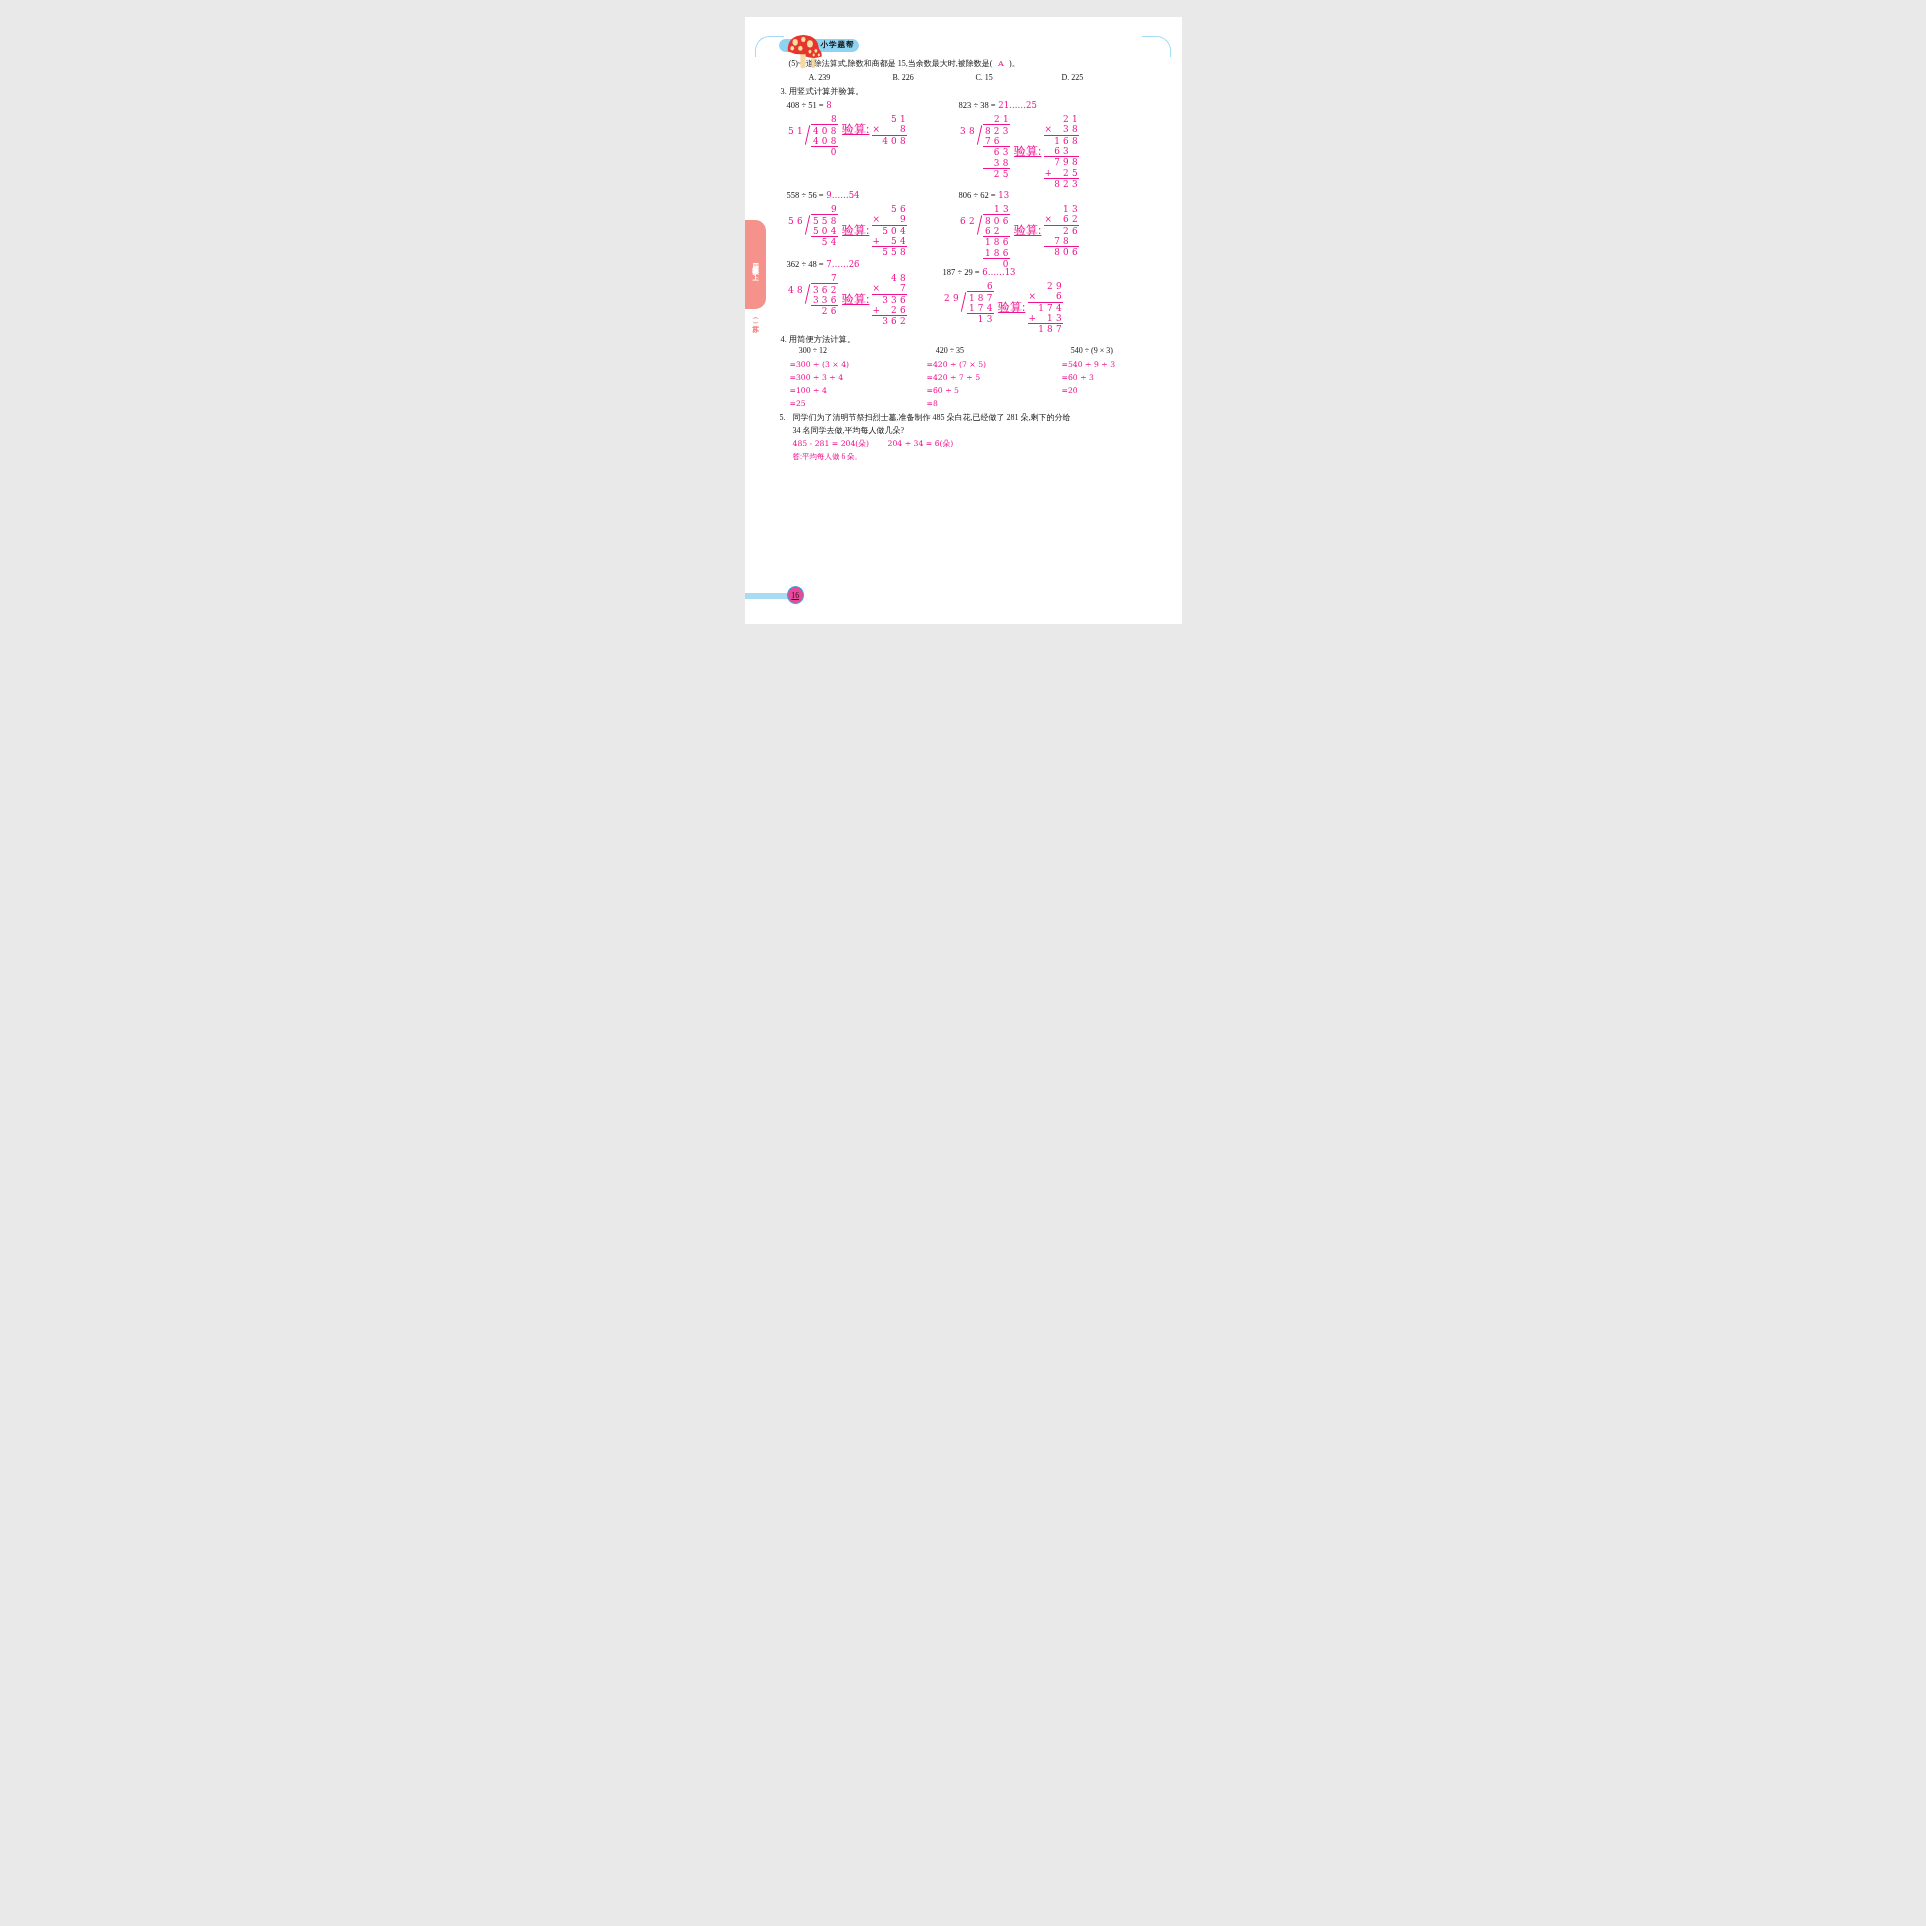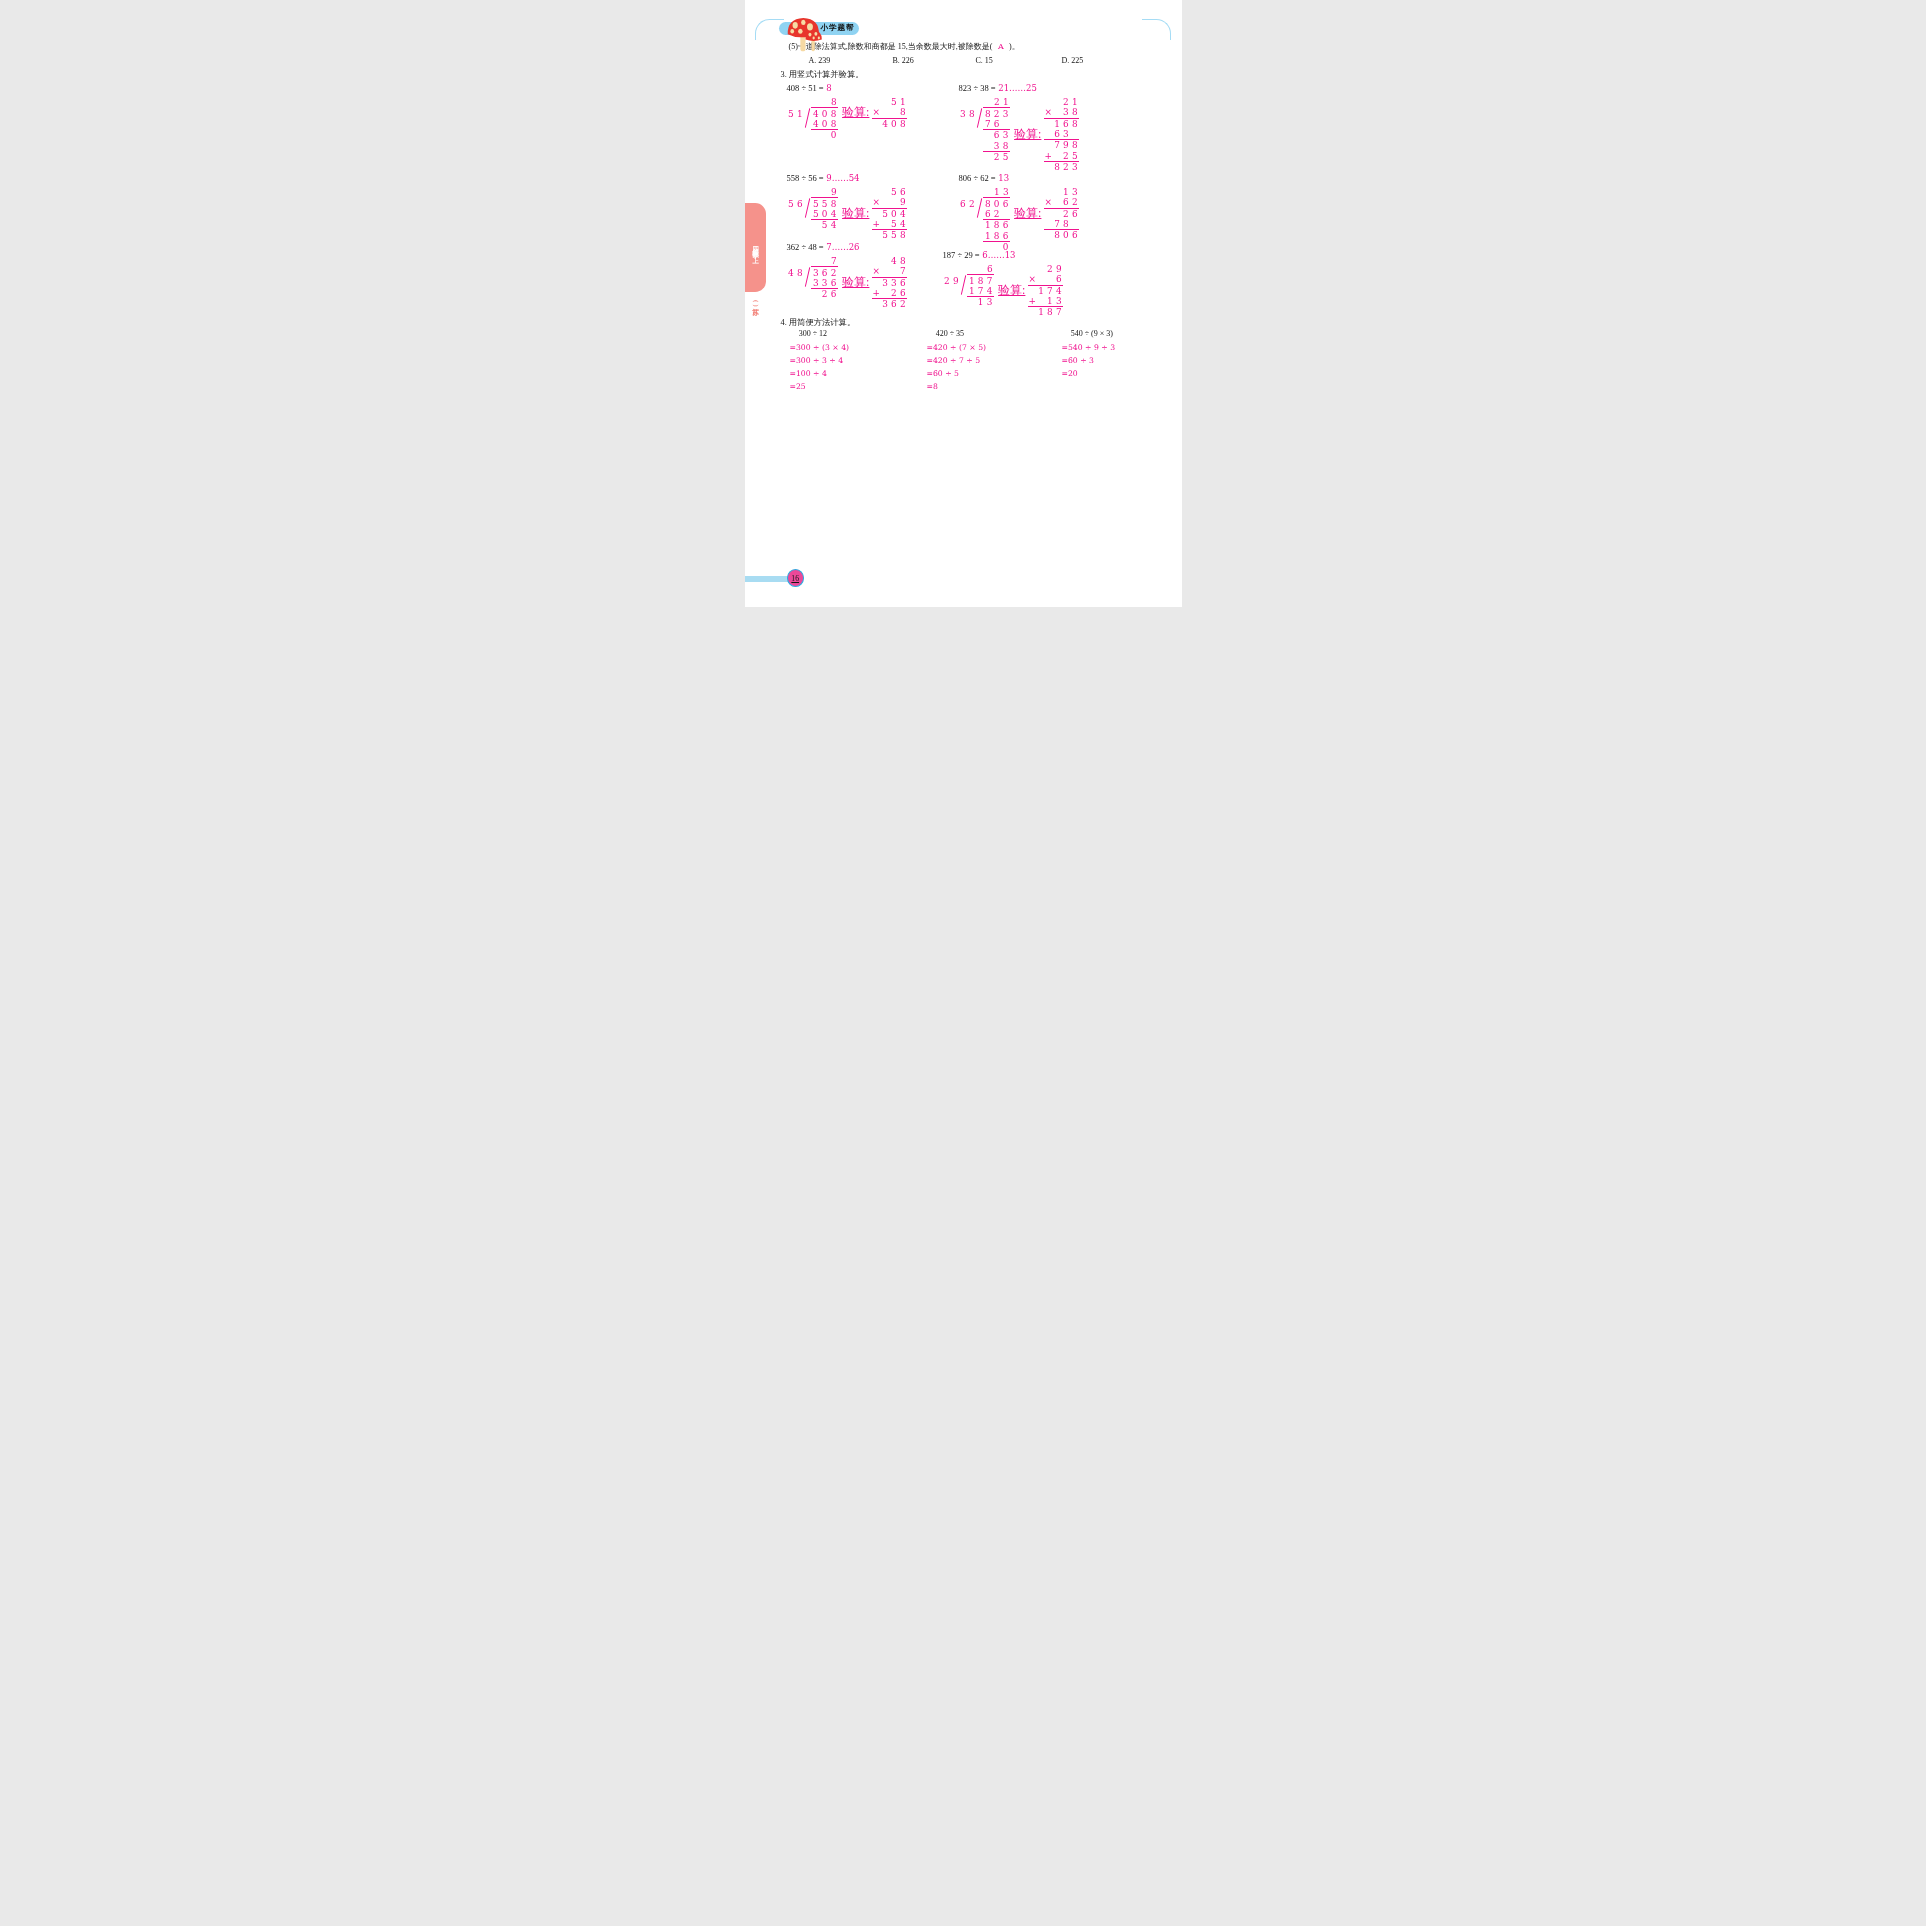--- a/index.html
+++ b/index.html
@@ -6,21 +6,21 @@
     --pink:#F0128E;
     --blue:#8FD3F2;
     --salmon:#F5928B;
     --circleblue:#29ABE2;
     --fbar:#A8DCF2;
     --frame:#A5DCF5;
     --ink:#151515;
   }
   html,body{margin:0;padding:0;background:#e9e9e9;}
   .page{
-    position:relative;width:437px;height:607px;margin:0 auto;background:#fff;
+    position:relative;width:437px;height:607px;margin:17px auto;background:#fff;
     font-family:"Liberation Serif","DejaVu Serif",serif;color:var(--ink);overflow:hidden;
   }
   
   .ctl{position:absolute;left:10.8px;top:19px;width:28px;height:20px;
        border-top:1.9px solid var(--frame);border-left:1.9px solid var(--frame);border-top-left-radius:14.6px;}
   .ctr{position:absolute;right:10.8px;top:19px;width:28px;height:20px;
        border-top:1.9px solid var(--frame);border-right:1.9px solid var(--frame);border-top-right-radius:14.6px;}
   
   .banner{position:absolute;left:34px;top:22px;width:80px;height:12.7px;background:var(--blue);border-radius:6.5px;}
   .brand{position:absolute;left:42px;top:1.2px;font-size:7.7px;font-weight:bold;color:#111;letter-spacing:0.8px;}
@@ -298,20 +298,29 @@
     <div class="q4step">=60 ÷ 5</div>
     <div class="q4step">=8</div>
   </div>
   <div class="q4col" style="left:317px">
     <div class="q4prob">540 ÷ (9 × 3)</div>
     <div class="q4step">=540 ÷ 9 ÷ 3</div>
     <div class="q4step">=60 ÷ 3</div>
     <div class="q4step">=20</div>
   </div>
 
+  <div class="wordq" style="top:394px">
+    <div class="wline"><span class="wnum">5.</span><span>同学们为了清明节祭扫烈士墓,准备制作 485 朵白花,已经做了 281 朵,剩下的分给</span></div>
+    <div class="wline indent">34 名同学去做,平均每人做几朵?</div>
+    <div class="wwork">
+      <span>485 - 281 = 204(朵)</span>
+      <span>204 ÷ 34 = 6(朵)</span>
+    </div>
+    <div class="wans">答:平均每人做 6 朵。</div>
+  </div>
 
 
 
   <div class="side-tab">
     <span>四年级数学·上</span>
   </div>
   <div class="side-region">(江苏)</div>
 
   <div class="fbar"></div>
   <div class="fcircle">

